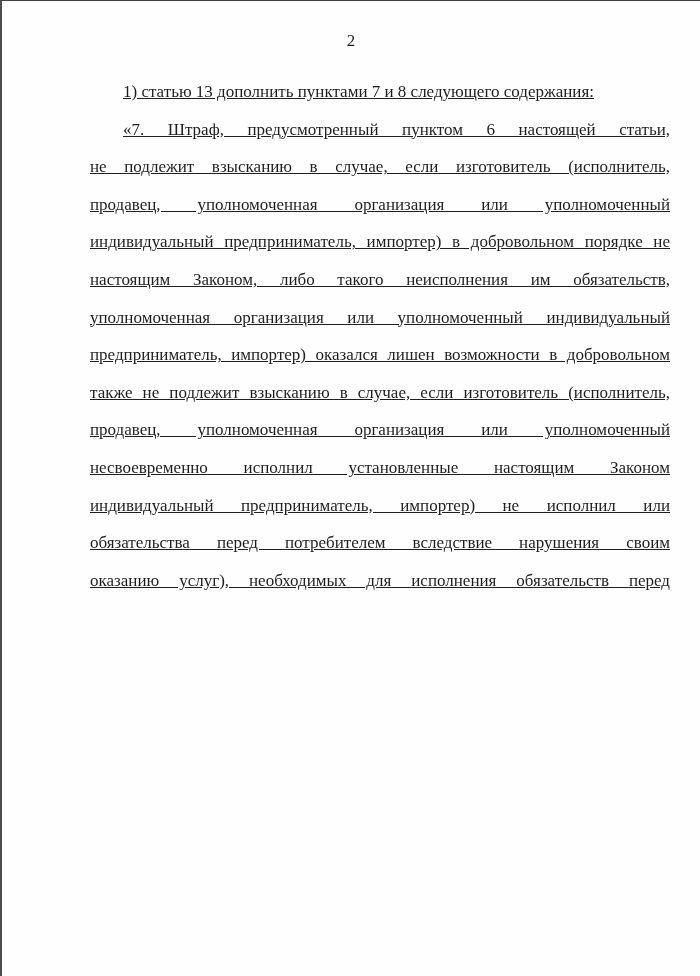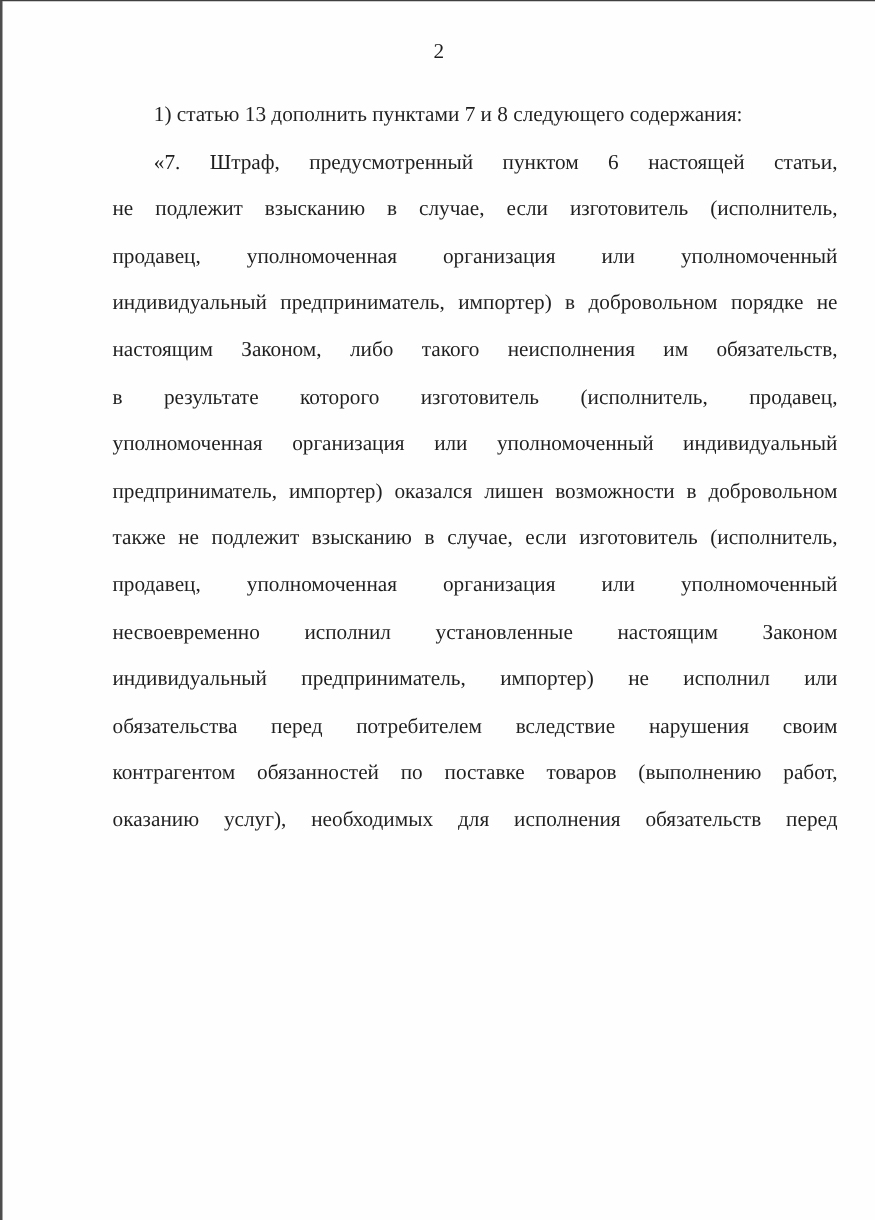--- a/index.html
+++ b/index.html
@@ -35,20 +35,21 @@
     width: 580px;
     font-size: 17px;
     line-height: 37.6px;
   }
   .line {
     text-align: justify;
     text-align-last: justify;
     -moz-text-align-last: justify;
     height: 37.6px;
     overflow: visible;
+    text-decoration: underline;
   }
   .line.indent {
     padding-left: 33px;
     box-sizing: border-box;
   }
   .line.nojust {
     text-align: left;
     text-align-last: left;
   }
 </style>
@@ -57,24 +58,22 @@
 
 <div class="page">
   <div class="page-number">2</div>
   <div class="text-block">
     <div class="line indent nojust">1) статью 13  дополнить пунктами 7 и 8 следующего содержания:</div>
     <div class="line indent">«7. Штраф, предусмотренный пунктом 6 настоящей статьи,</div>
     <div class="line">не&nbsp;подлежит взысканию в случае, если изготовитель (исполнитель,</div>
     <div class="line">продавец, уполномоченная организация или уполномоченный</div>
     <div class="line">индивидуальный предприниматель, импортер) в добровольном порядке не</div>
     <div class="line">настоящим Законом, либо такого неисполнения им обязательств,</div>
-    <div class="line">в результате которого изготовитель (исполнитель, продавец,</div>
     <div class="line">уполномоченная организация или уполномоченный индивидуальный</div>
     <div class="line">предприниматель, импортер) оказался лишен возможности в добровольном</div>
     <div class="line">также не подлежит взысканию в случае, если изготовитель (исполнитель,</div>
     <div class="line">продавец, уполномоченная организация или уполномоченный</div>
     <div class="line">несвоевременно исполнил установленные настоящим Законом</div>
     <div class="line">индивидуальный предприниматель, импортер) не&nbsp;исполнил или</div>
     <div class="line">обязательства перед потребителем вследствие нарушения своим</div>
-    <div class="line">контрагентом обязанностей по поставке товаров (выполнению работ,</div>
     <div class="line">оказанию услуг), необходимых для исполнения обязательств перед</div>
   </div>
 </div>
 
 </body></html>

